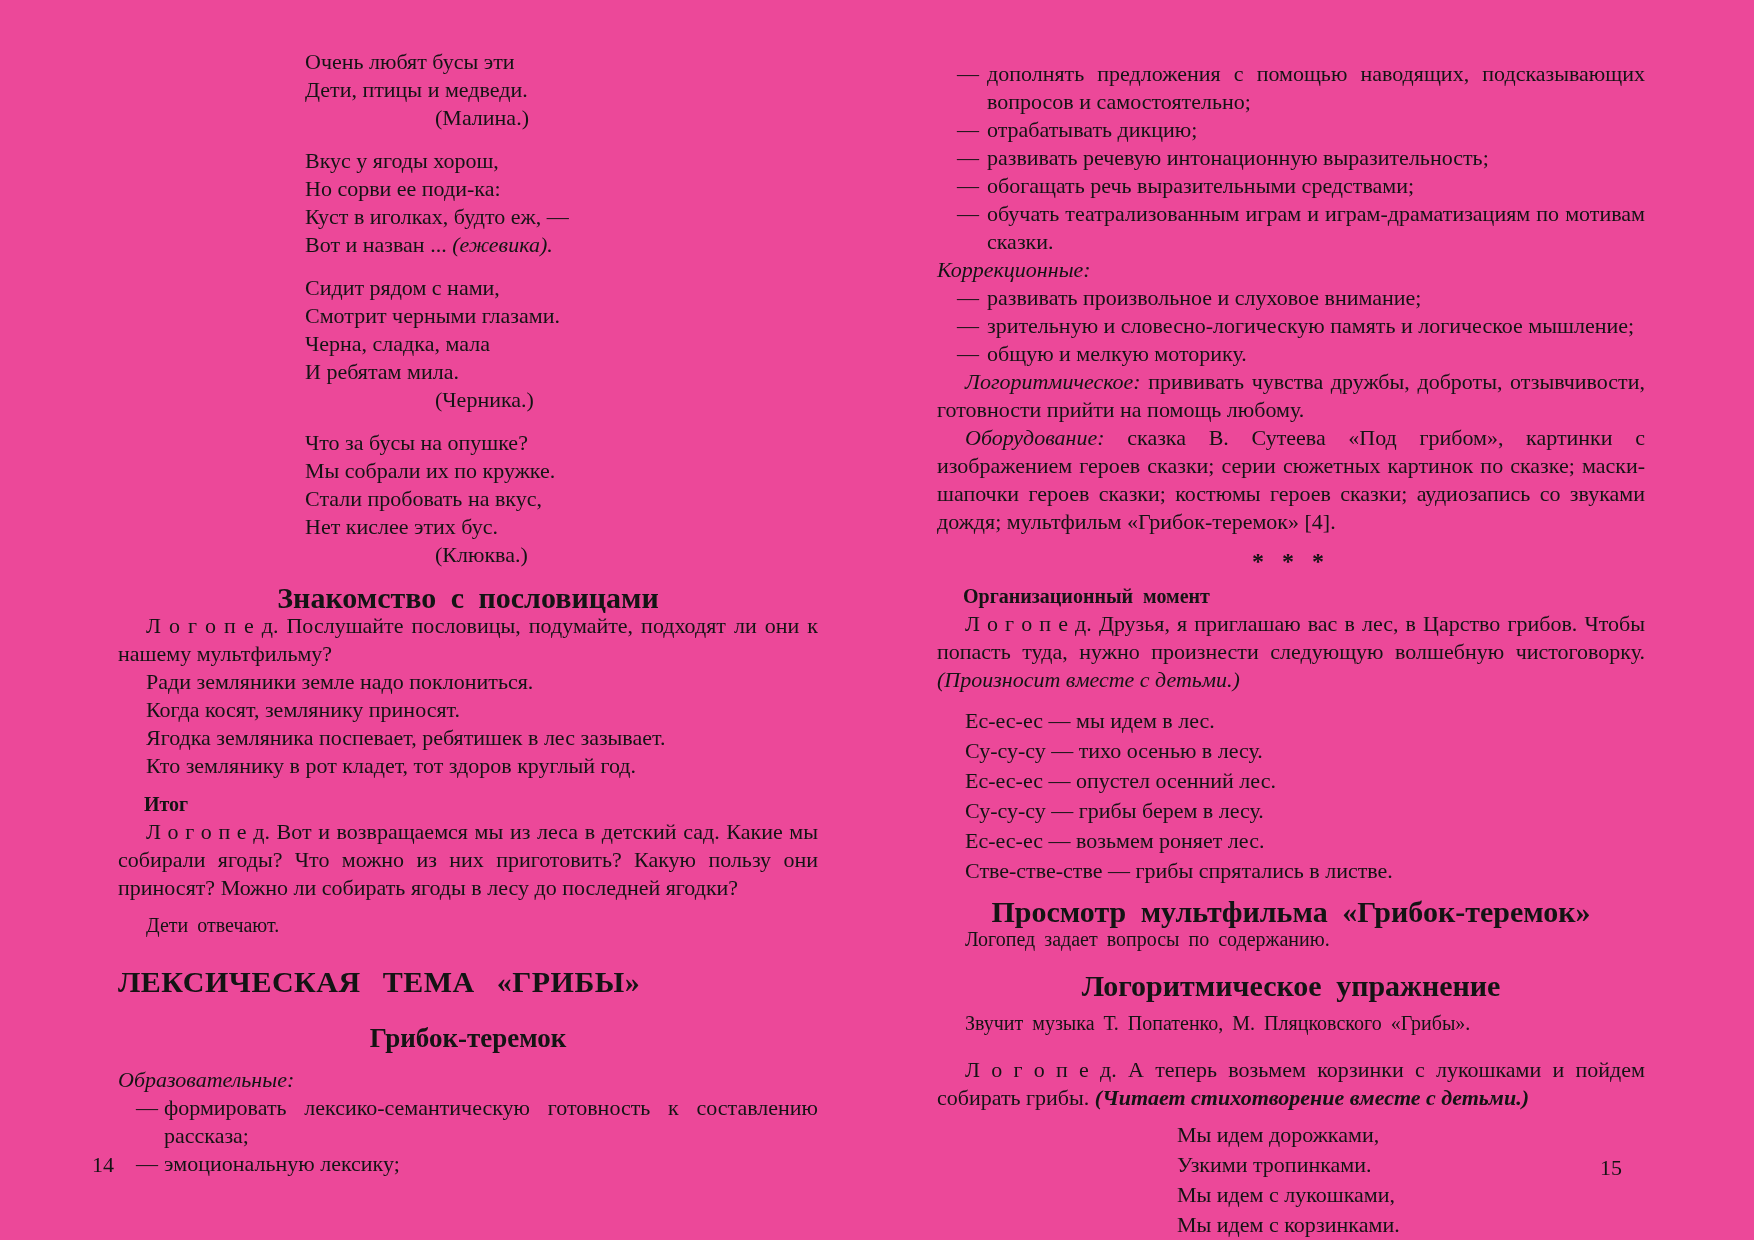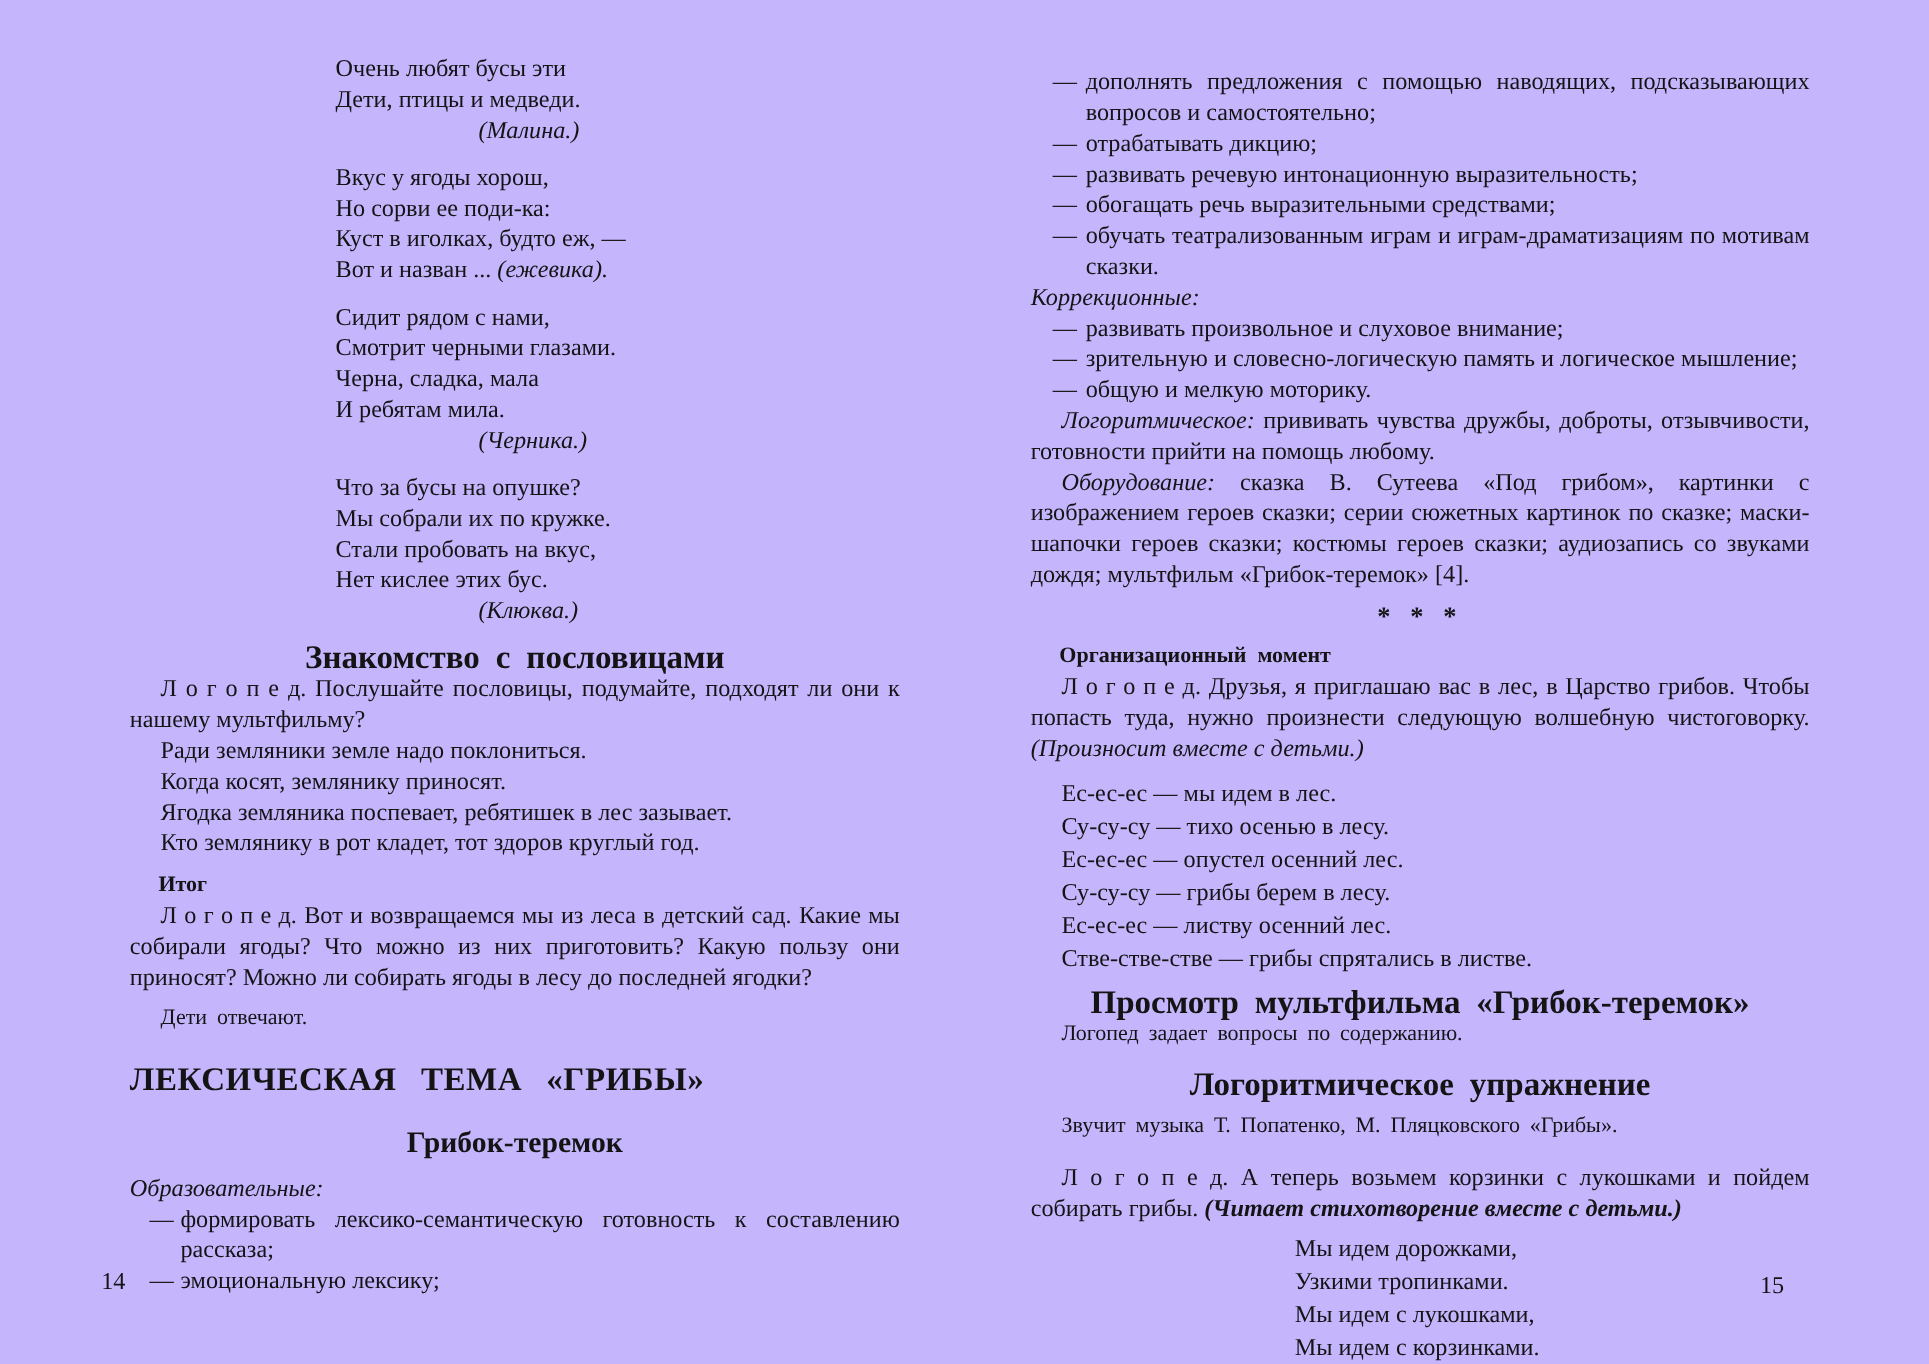--- a/index.html
+++ b/index.html
@@ -1,31 +1,31 @@
 <!DOCTYPE html>
 <html lang="ru"><head>
 <meta charset="utf-8">
 <style>
   html,body{margin:0;padding:0;background:#e9e9e6;}
   .spread{
     position:relative;
     width:1754px;height:1240px;
-    background:#c4b5fd;
+    background:#ec4899;
     font-family:"Liberation Serif","DejaVu Serif",serif;
     color:#141414;
     overflow:hidden;
   }
   .col{position:absolute;}
   .col-left{left:118px;top:48px;width:700px;}
   .col-right{left:937px;top:60px;width:708px;}
 
   .line{display:block;}
   .poem{margin-left:187px;font-size:22px;line-height:28px;}
   .stanza{margin-bottom:15px;}
-  .answer{margin-left:130px;font-style:italic;}
+  .answer{margin-left:130px;}
   .it{font-style:italic;}
   .bit{font-style:italic;font-weight:bold;}
 
   .h-center{ text-align:center;font-weight:bold;font-size:30px;line-height:28px;word-spacing:7px;}
   .h-left{font-weight:bold;font-size:20px;line-height:28px;text-indent:26px;}
   .para{font-size:22px;line-height:28px;text-align:justify;text-indent:28px;margin:0;}
   .para-noj{font-size:22px;line-height:28px;text-indent:28px;margin:0;}
   .small-note{font-size:20px;line-height:26px;text-indent:28px;word-spacing:4px;}
 
   .chapter-title{font-weight:bold;font-size:30px;line-height:36px;word-spacing:14px;letter-spacing:.5px;margin-top:26px;}
@@ -173,21 +173,21 @@
       <span>Л о г о п е д.</span>
       <span>Друзья, я приглашаю вас в лес, в Царство грибов. Чтобы попасть туда, нужно произнести следующую волшебную чистоговорку.</span>
       <span class="it">(Произносит вместе с детьми.)</span>
     </p>
 
     <div class="chisto">
       <span class="line">Ес-ес-ес — мы идем в лес.</span>
       <span class="line">Су-су-су — тихо осенью в лесу.</span>
       <span class="line">Ес-ес-ес — опустел осенний лес.</span>
       <span class="line">Су-су-су — грибы берем в лесу.</span>
-      <span class="line">Ес-ес-ес — листву осенний лес.</span>
+      <span class="line">Ес-ес-ес — возьмем роняет лес.</span>
       <span class="line">Стве-стве-стве — грибы спрятались в листве.</span>
     </div>
 
     <div class="h-center">Просмотр мультфильма «Грибок-теремок»</div>
     <p class="small-note mt6">Логопед задает вопросы по содержанию.</p>
 
     <div class="h-center mt10">Логоритмическое упражнение</div>
     <p class="small-note mt10">Звучит музыка Т. Попатенко, М. Пляцковского «Грибы».</p>
 
     <p class="para mt10">

